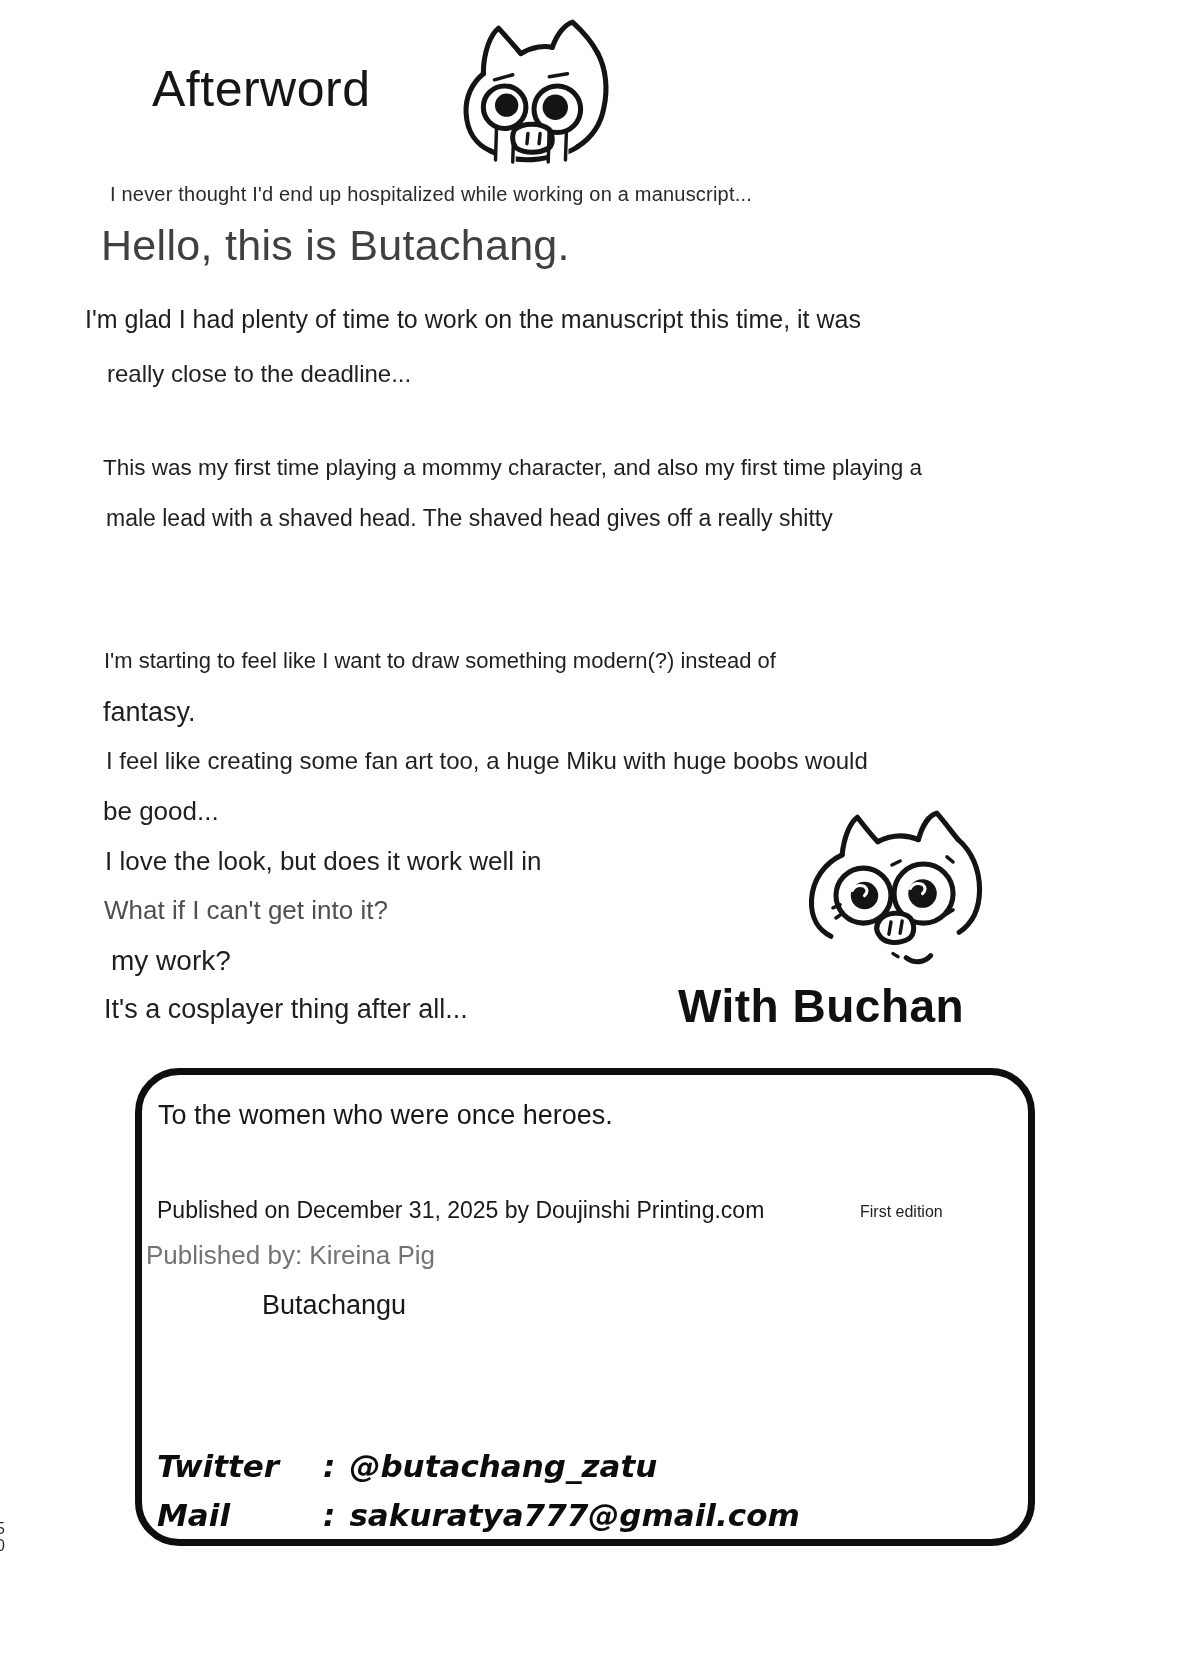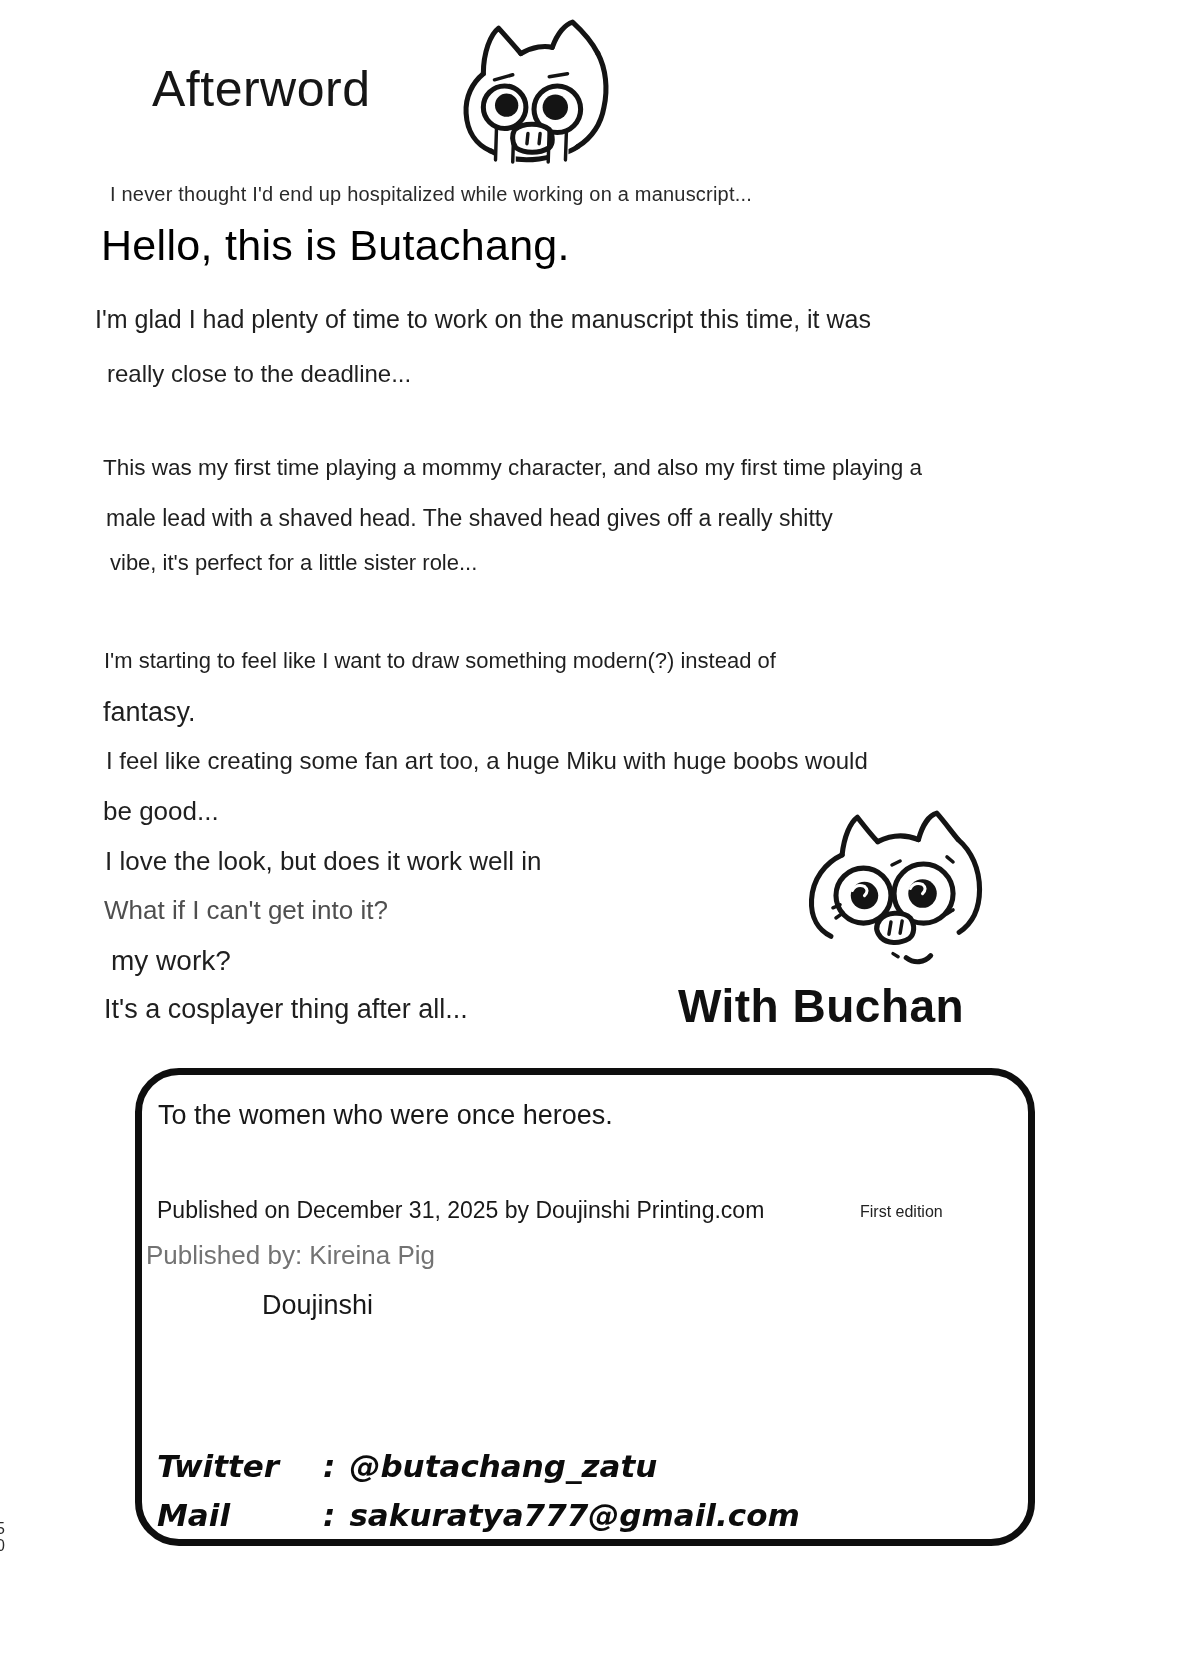--- a/index.html
+++ b/index.html
@@ -22,25 +22,25 @@
   .doodle1 { left: 450px; top: 16px; width: 166px; height: 150px; }
   .doodle2 { left: 786px; top: 806px; width: 214px; height: 168px; }
   .doodle1 svg, .doodle2 svg { width: 100%; height: 100%; display: block; }
 
   .intro-note {
     left: 110px; top: 183px;
     font-size: 20px; color: #2a2a2a; letter-spacing: 0.2px;
   }
   .greeting {
     left: 101px; top: 221px;
-    font-size: 43px; font-weight: 500; color: #000000; letter-spacing: 0.3px;
+    font-size: 43px; font-weight: 500; color: #404040; letter-spacing: 0.3px;
   }
 
   .bl { position: absolute; white-space: nowrap; color: #1f1f1f; }
-  .bl0  { left: 95px; top: 305px; font-size: 25px; }
+  .bl0  { left: 85px; top: 305px; font-size: 25px; }
   .bl1  { left: 107px; top: 360px; font-size: 24px; }
   .bl2  { left: 103px; top: 455px; font-size: 22.5px; }
   .bl3  { left: 106px; top: 505px; font-size: 23px; }
   .bl4  { left: 110px; top: 550px; font-size: 22px; }
   .bl5  { left: 104px; top: 648px; font-size: 22px; }
   .bl6  { left: 103px; top: 697px; font-size: 27px; }
   .bl7  { left: 106px; top: 747px; font-size: 24px; }
   .bl8  { left: 103px; top: 796px; font-size: 26px; }
   .bl9  { left: 105px; top: 846px; font-size: 26px; }
   .bl10 { left: 104px; top: 895px; font-size: 26px; color: #4f4f4f; }
@@ -113,21 +113,20 @@
     </svg>
   </div>
 
   <div class="abs intro-note">I never thought I'd end up hospitalized while working on a manuscript...</div>
   <div class="abs greeting">Hello, this is Butachang.</div>
 
   <div class="bl bl0">I'm glad I had plenty of time to work on the manuscript this time, it was</div>
   <div class="bl bl1">really close to the deadline...</div>
   <div class="bl bl2">This was my first time playing a mommy character, and also my first time playing a</div>
   <div class="bl bl3">male lead with a shaved head. The shaved head gives off a really shitty</div>
-  <div class="bl bl4">vibe, it's perfect for a little sister role...</div>
   <div class="bl bl5">I'm starting to feel like I want to draw something modern(?) instead of</div>
   <div class="bl bl6">fantasy.</div>
   <div class="bl bl7">I feel like creating some fan art too, a huge Miku with huge boobs would</div>
   <div class="bl bl8">be good...</div>
   <div class="bl bl9">I love the look, but does it work well in</div>
   <div class="bl bl10">What if I can't get into it?</div>
   <div class="bl bl11">my work?</div>
   <div class="bl bl12">It's a cosplayer thing after all...</div>
 
   <div class="abs doodle2">
@@ -157,21 +156,21 @@
   </div>
 
   <div class="abs sign-off">With Buchan</div>
 
   <div class="colophon-box"></div>
 
   <div class="abs dedication">To the women who were once heroes.</div>
   <div class="abs published-line">Published on December 31, 2025 by Doujinshi Printing.com</div>
   <div class="abs edition-note">First edition</div>
   <div class="abs publisher-line">Published by: Kireina Pig</div>
-  <div class="abs publisher-alias">Doujinshi</div>
+  <div class="abs publisher-alias">Butachangu</div>
 
   <div class="abs contact">
     <div class="contact-row">
       <span class="contact-label">Twitter</span>
       <span class="contact-sep">:</span>
       <span>@butachang_zatu</span>
     </div>
     <div class="contact-row">
       <span class="contact-label">Mail</span>
       <span class="contact-sep">:</span>

